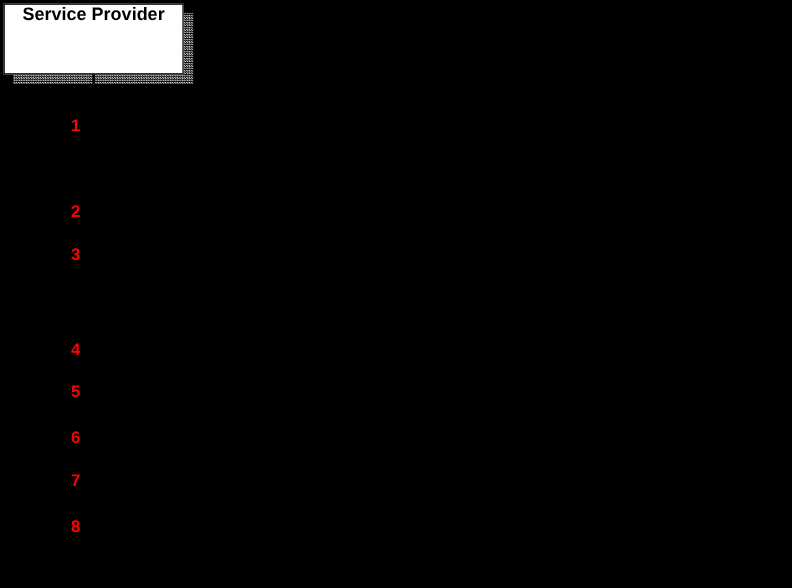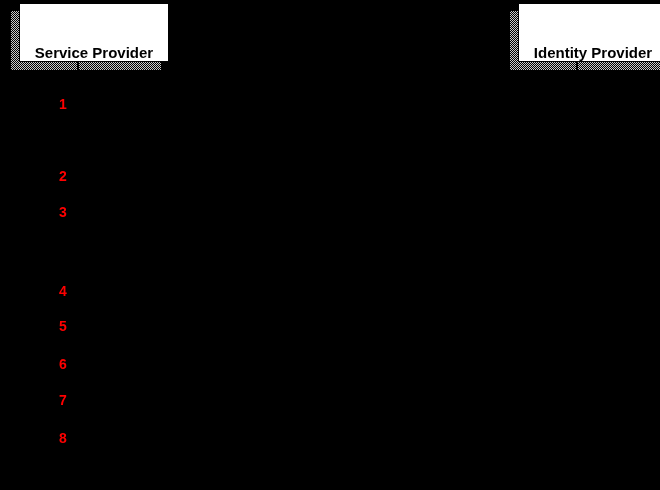--- a/index.html
+++ b/index.html
@@ -30,29 +30,29 @@
     background-image: conic-gradient(
       var(--shadow-light, #c8c8c8) 25%,
       #000 25% 50%,
       var(--shadow-light, #c8c8c8) 50% 75%,
       #000 75%
     );
     background-size: 2px 2px;
   }
   .actor .box {
     position: absolute;
-    left: 16px;
+    left: 0;
     top: 0;
     width: 100%;
     height: 100%;
     background: var(--actor-bg, #fff);
     border: 1px solid #000;
     box-sizing: border-box;
     display: flex;
-    align-items: flex-end;
+    align-items: flex-start;
     justify-content: center;
   }
   .actor .label {
     font-weight: bold;
     font-size: 15px;
     color: var(--actor-text, #000);
     white-space: nowrap;
   }
   .actor .tick {
     position: absolute;
@@ -80,27 +80,20 @@
 
   <div class="actor" style="left:3px; top:3px;">
     <div class="shadow"></div>
     <div class="box">
       <span class="label">Service Provider</span>
     </div>
     <div class="tick"></div>
   </div>
 
 
-  <div class="actor" style="left:502px; top:3px;">
-    <div class="shadow"></div>
-    <div class="box">
-      <span class="label">Identity Provider</span>
-    </div>
-    <div class="tick"></div>
-  </div>
 
   <div class="step" style="left:55px; top:97px;">1</div>
   <div class="step" style="left:55px; top:169px;">2</div>
   <div class="step" style="left:55px; top:205px;">3</div>
   <div class="step" style="left:55px; top:284px;">4</div>
   <div class="step" style="left:55px; top:319px;">5</div>
   <div class="step" style="left:55px; top:357px;">6</div>
   <div class="step" style="left:55px; top:393px;">7</div>
   <div class="step" style="left:55px; top:431px;">8</div>
 

